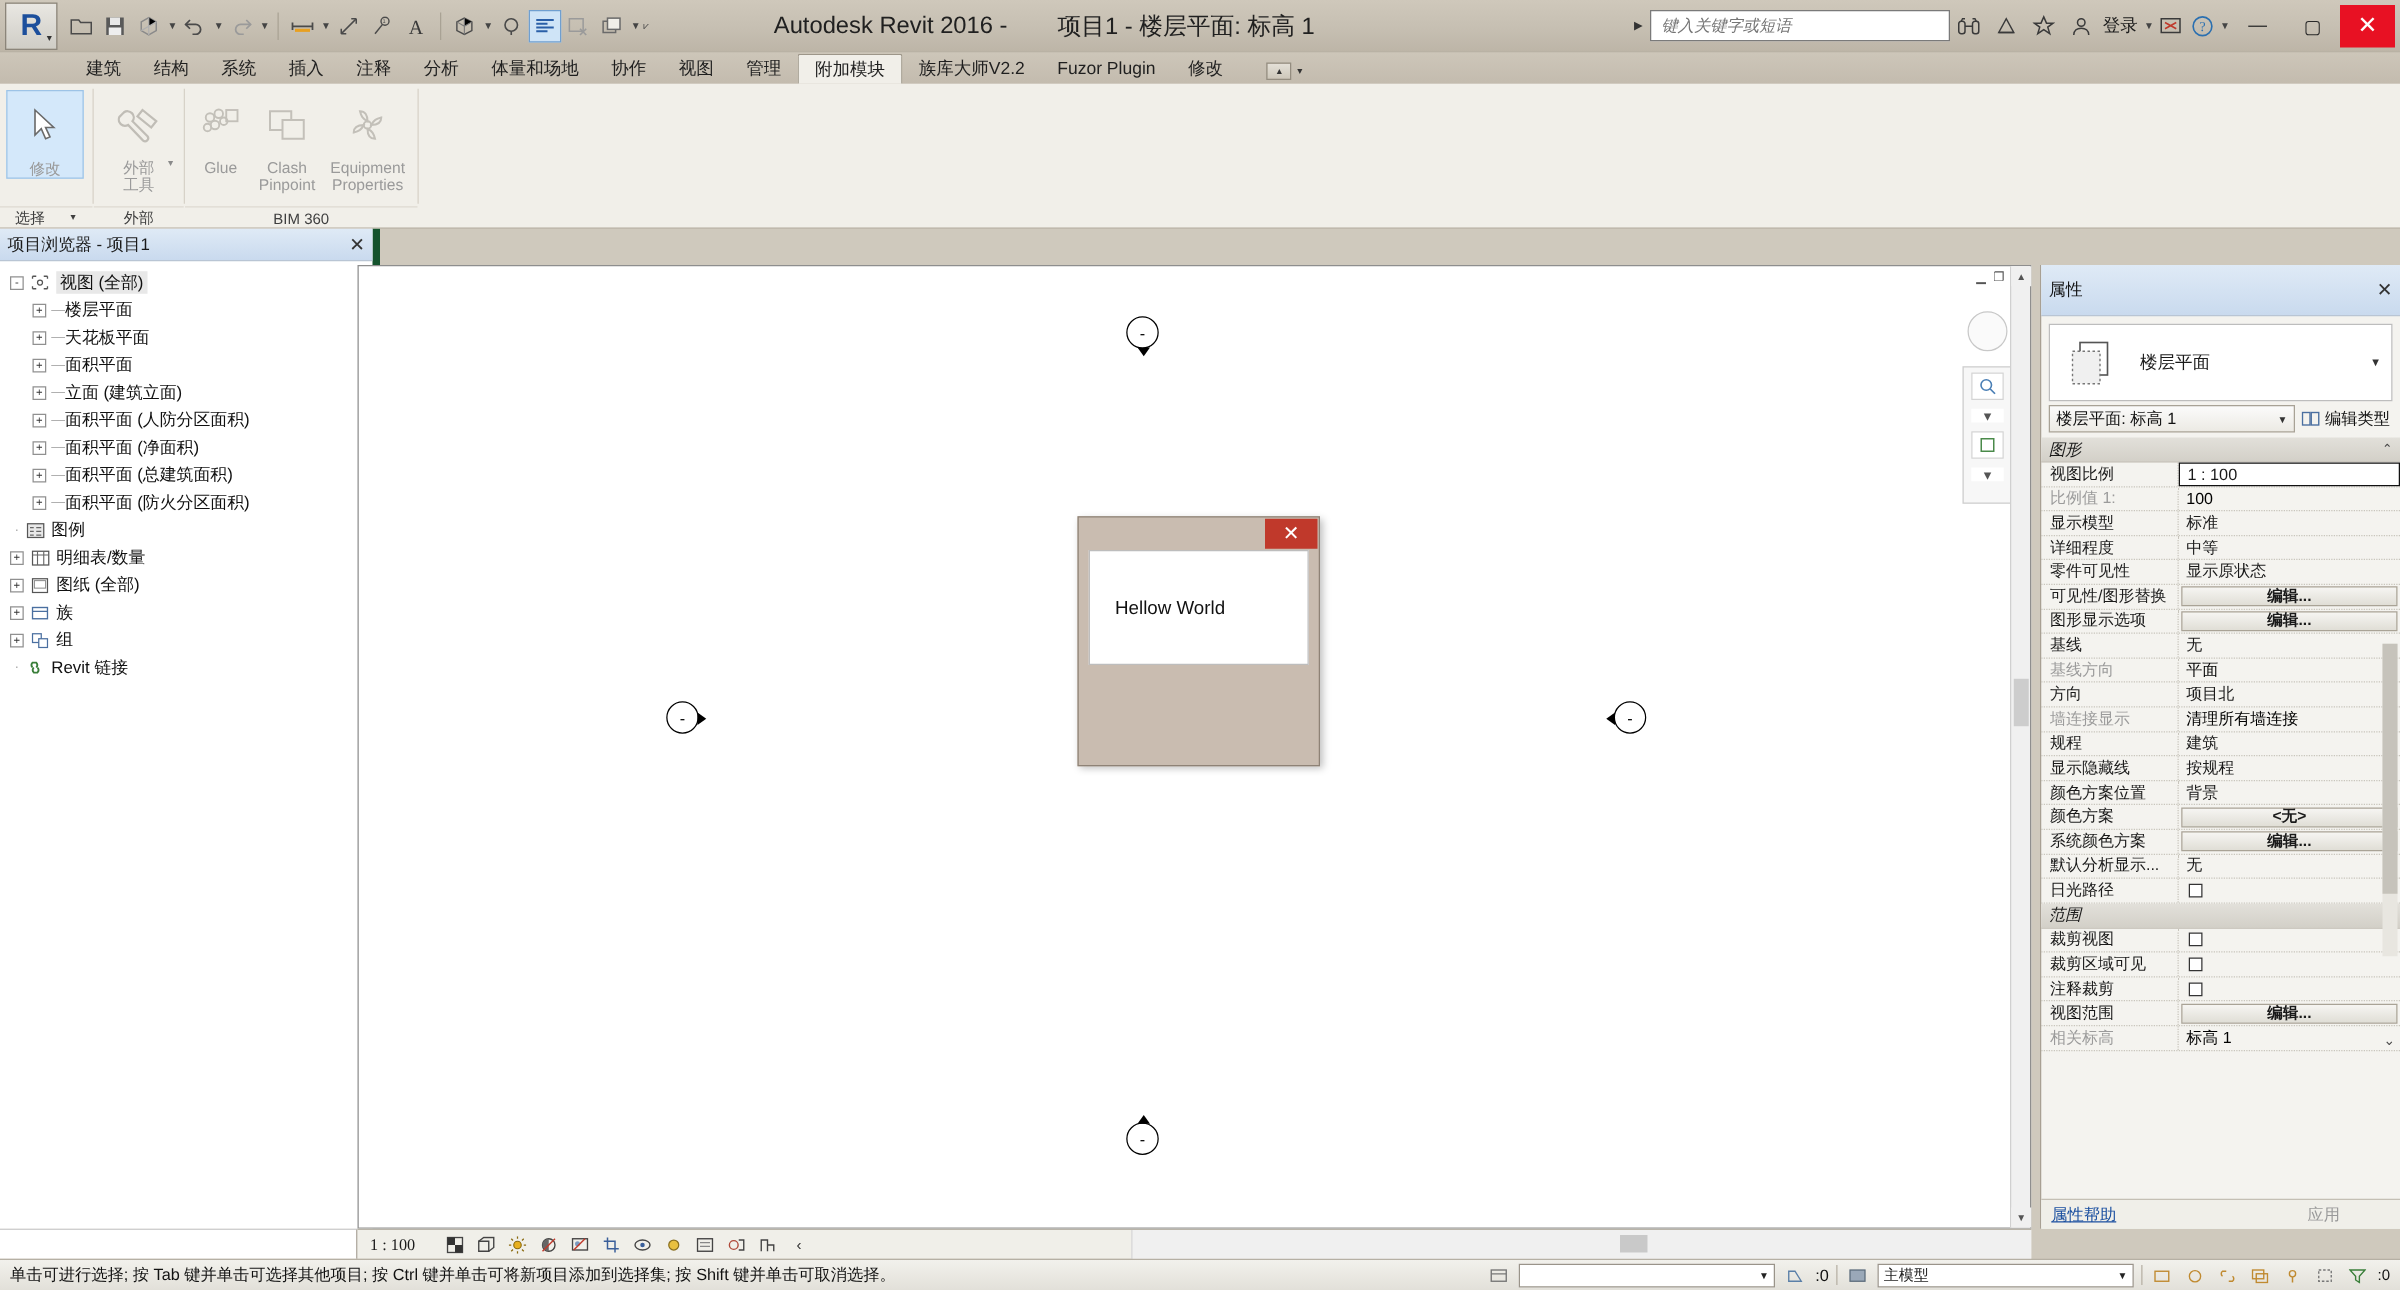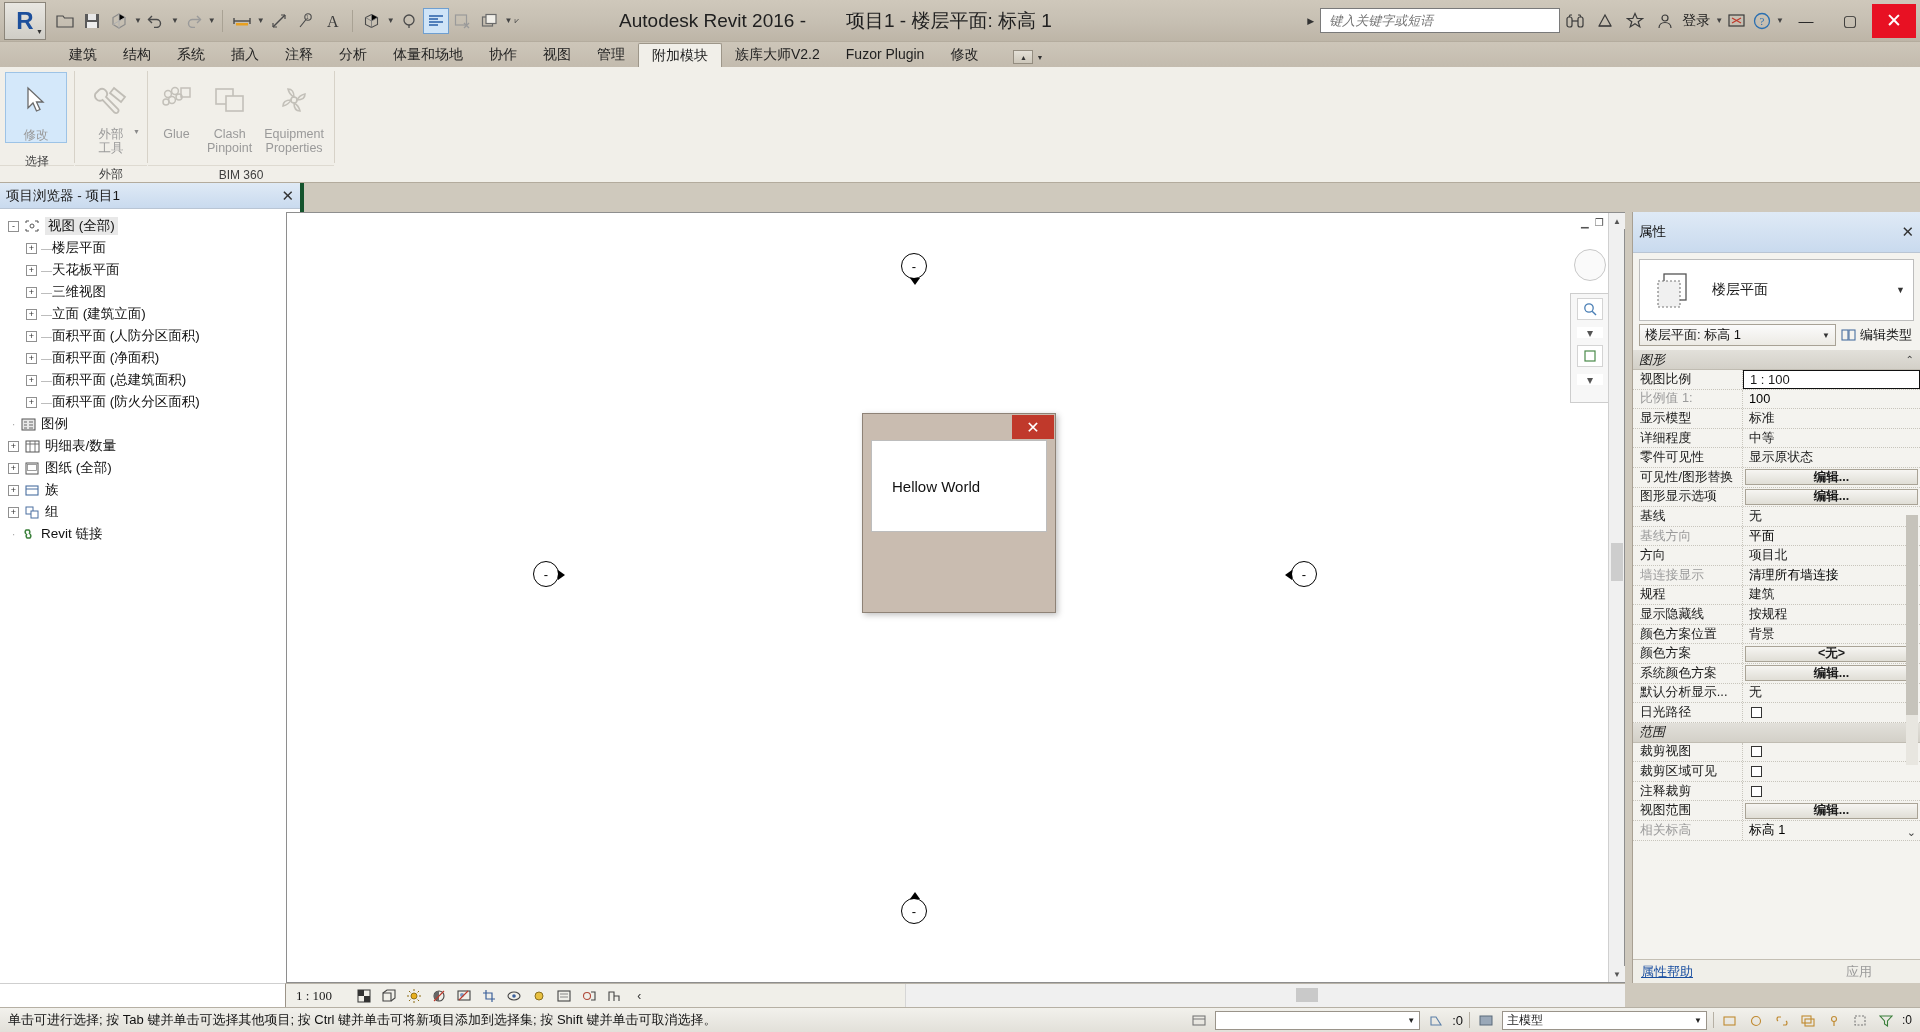--- a/index.html
+++ b/index.html
@@ -95,37 +95,36 @@
     position: absolute; left: 0; top: 67px; width: 1920px; height: 116px;
     background: #f1efe9; border-bottom: 1px solid #b3ab9d;
   }
   .panelarea { display: flex; height: 116px; align-items: stretch; }
   .panel { display: flex; flex-direction: column; position: relative; }
   .panelbody { flex: 1; display: flex; align-items: flex-start; padding: 5px 5px 0 5px; }
   .panellabel {
     height: 18px; font-size: 12px; color: #3f3f3f; text-align: left;
     display: flex; align-items: center; justify-content: center; gap: 19px;
     border-top: 1px solid #dedad1;
-    flex-direction: column;
   }
   .panelsep { width: 1px; background: #d7d2c8; margin: 4px 0 20px 0; }
   .bigbtn {
     width: 62px; display: flex; flex-direction: column; align-items: center;
     padding-top: 6px; cursor: default;
   }
   .bigbtn.sel { background: #d4e8fa; border: 1px solid #9dc3e6; }
   .bigbtn .ilabel { font-size: 12.5px; color: #9a9a9a; text-align: center; line-height: 14px; margin-top: 5px; }
   .icoslot { height: 44px; display:flex; align-items:center; justify-content:center; }
   .bigbtn.wide { width: 78px; }
   .bigbtn.xwide { width: 92px; }
 
   
   .browser {
     position: absolute; left: 0; top: 183px; width: 304px; height: 800px;
-    background: #fff; border-right: 4px solid #14532d;
+    background: #fff; border-right: 6px solid #14532d;
   }
   .browserhdr {
     height: 26px; background: linear-gradient(to bottom,#dfeaf6,#c9daee);
     display: flex; align-items: center; padding: 0 6px;
     font-size: 13.5px; color: #1a1a1a; border-bottom: 1px solid #b9c5d4;
   }
   .browserhdr .x { margin-left: auto; font-size: 15px; color: #333; font-weight: bold; }
   .tree { padding: 6px 0 0 8px; font-size: 13.5px; color: #111; }
   .tnode { display: flex; align-items: center; height: 22px; white-space: nowrap; }
   .expander {
@@ -612,21 +611,21 @@
           <span class="tlabel">楼层平面</span>
         </div>
         <div class="tnode indent1">
           <span class="expander">+</span>
           <span class="dash">—</span>
           <span class="tlabel">天花板平面</span>
         </div>
         <div class="tnode indent1">
           <span class="expander">+</span>
           <span class="dash">—</span>
-          <span class="tlabel">三维视图</span>
+          <span class="tlabel">面积平面</span>
         </div>
         <div class="tnode indent1">
           <span class="expander">+</span>
           <span class="dash">—</span>
           <span class="tlabel">立面 (建筑立面)</span>
         </div>
         <div class="tnode indent1">
           <span class="expander">+</span>
           <span class="dash">—</span>
           <span class="tlabel">面积平面 (人防分区面积)</span>

